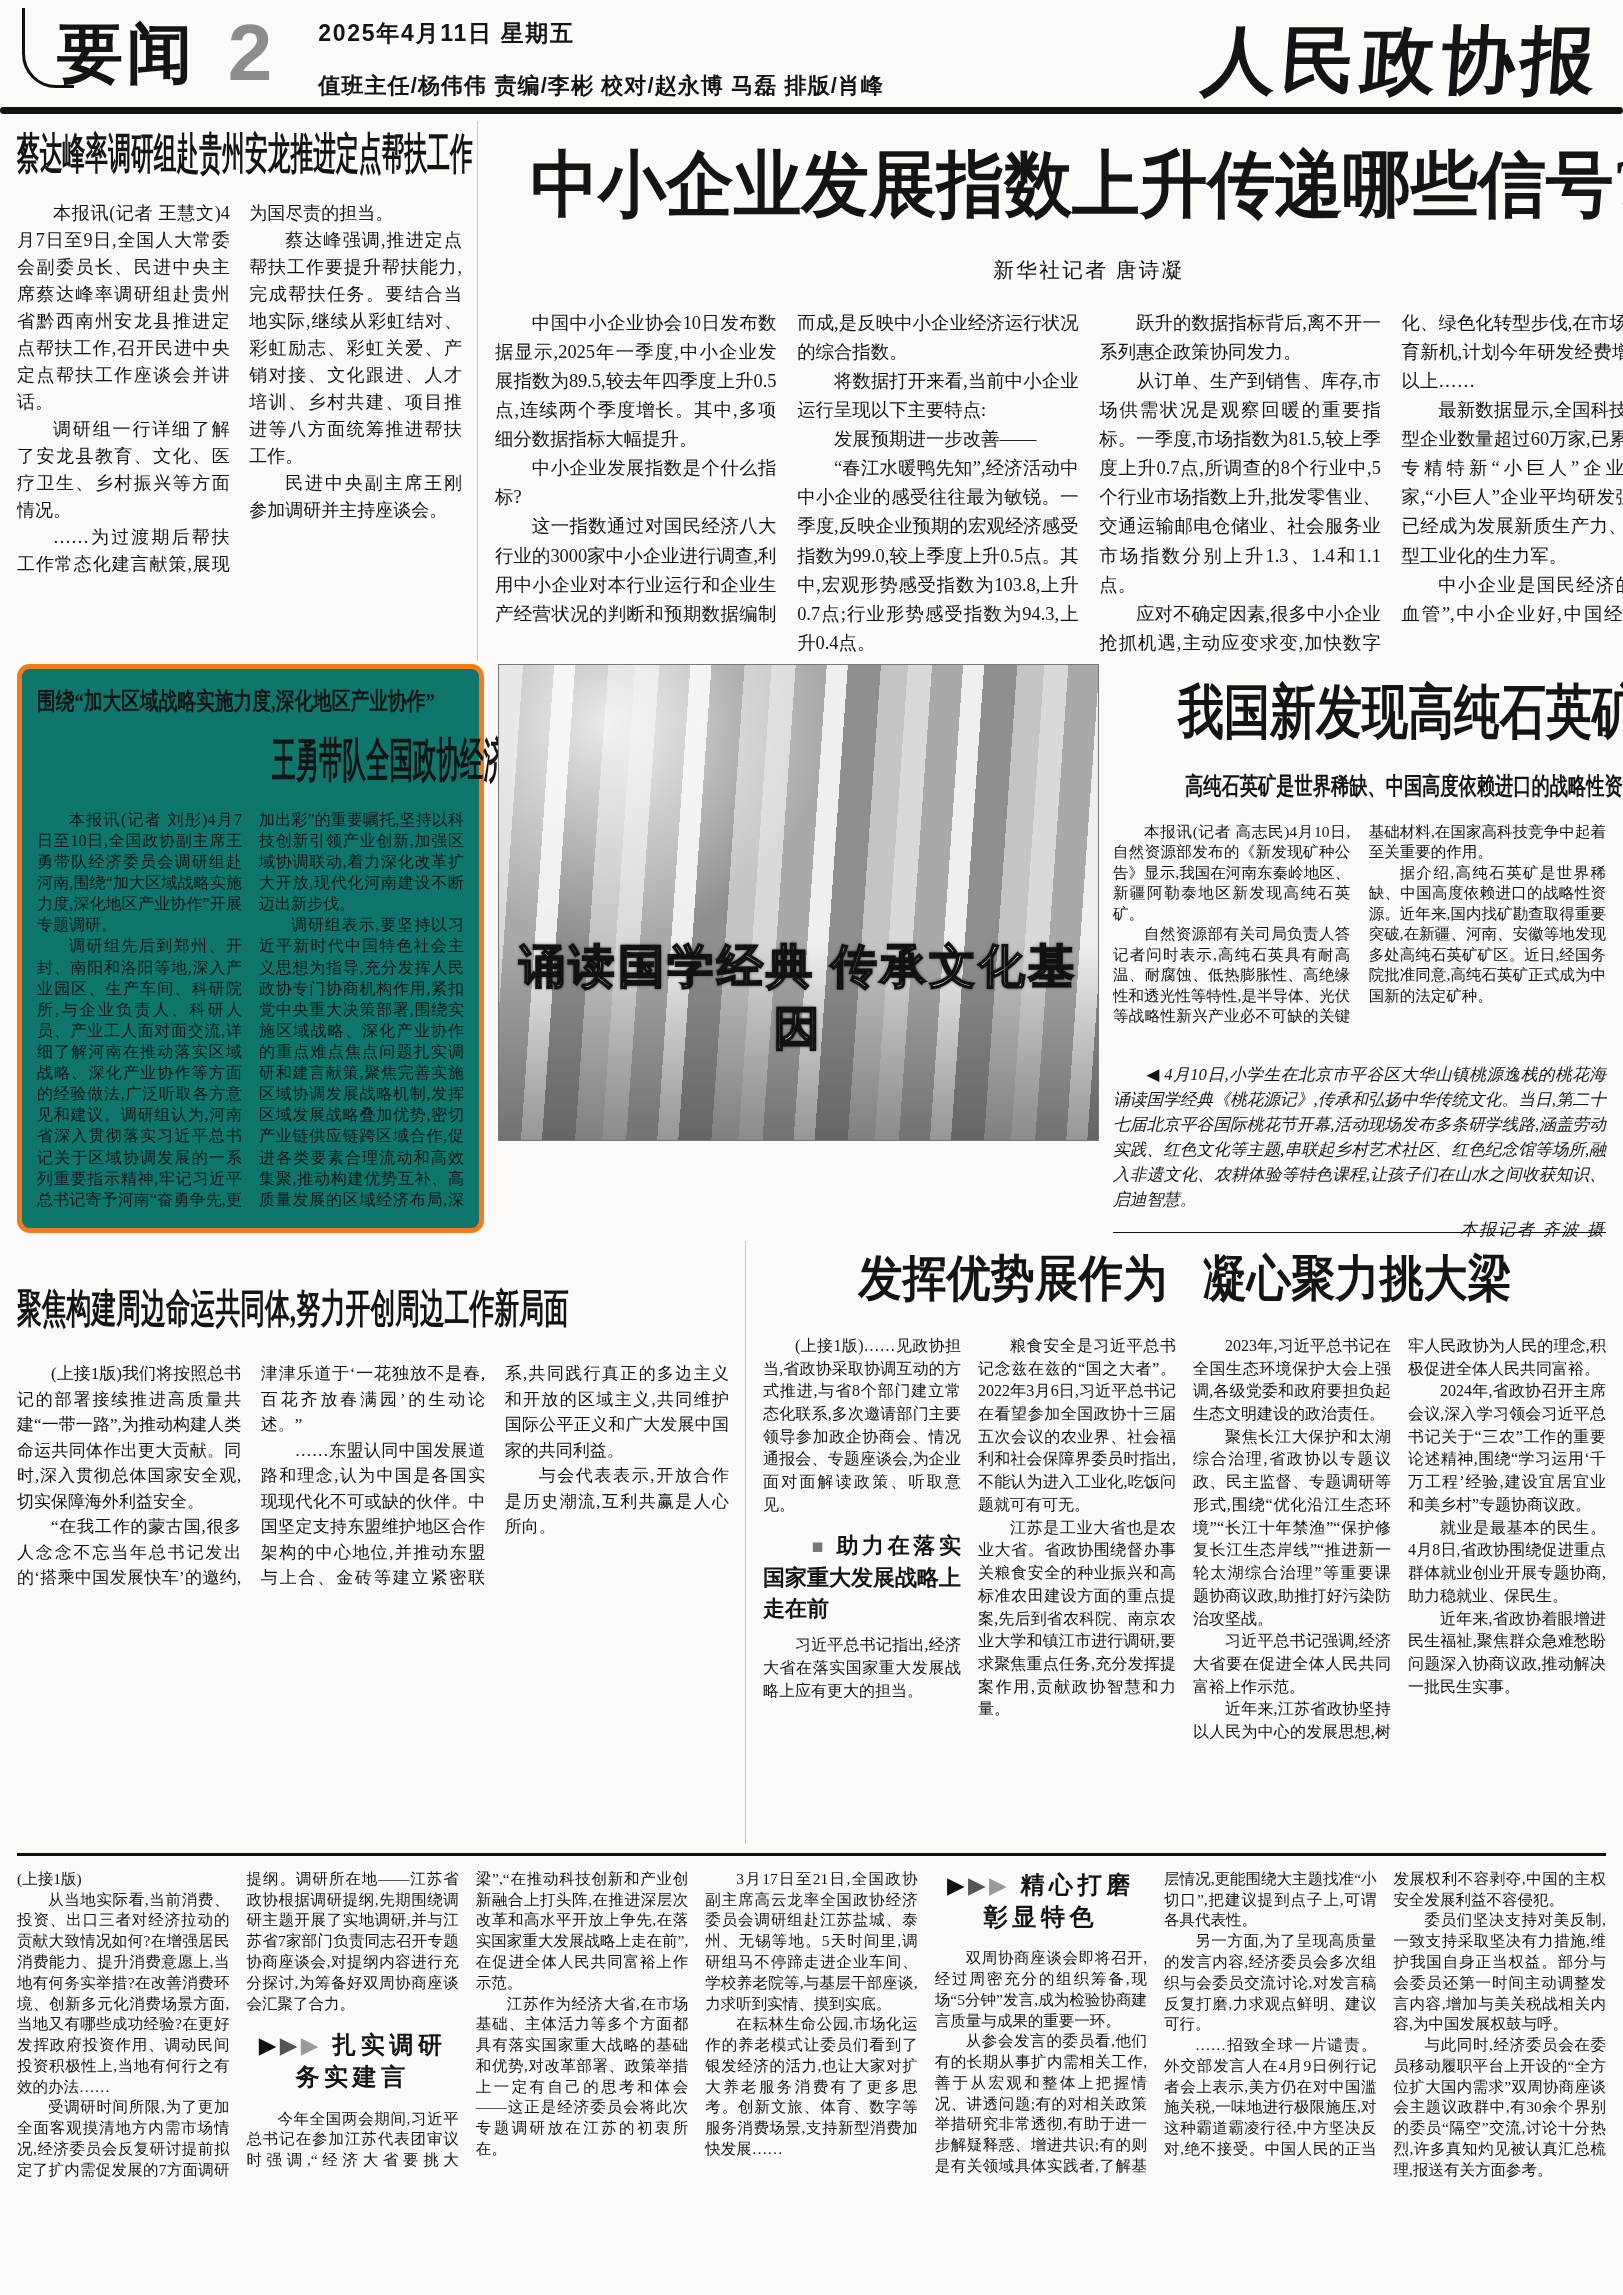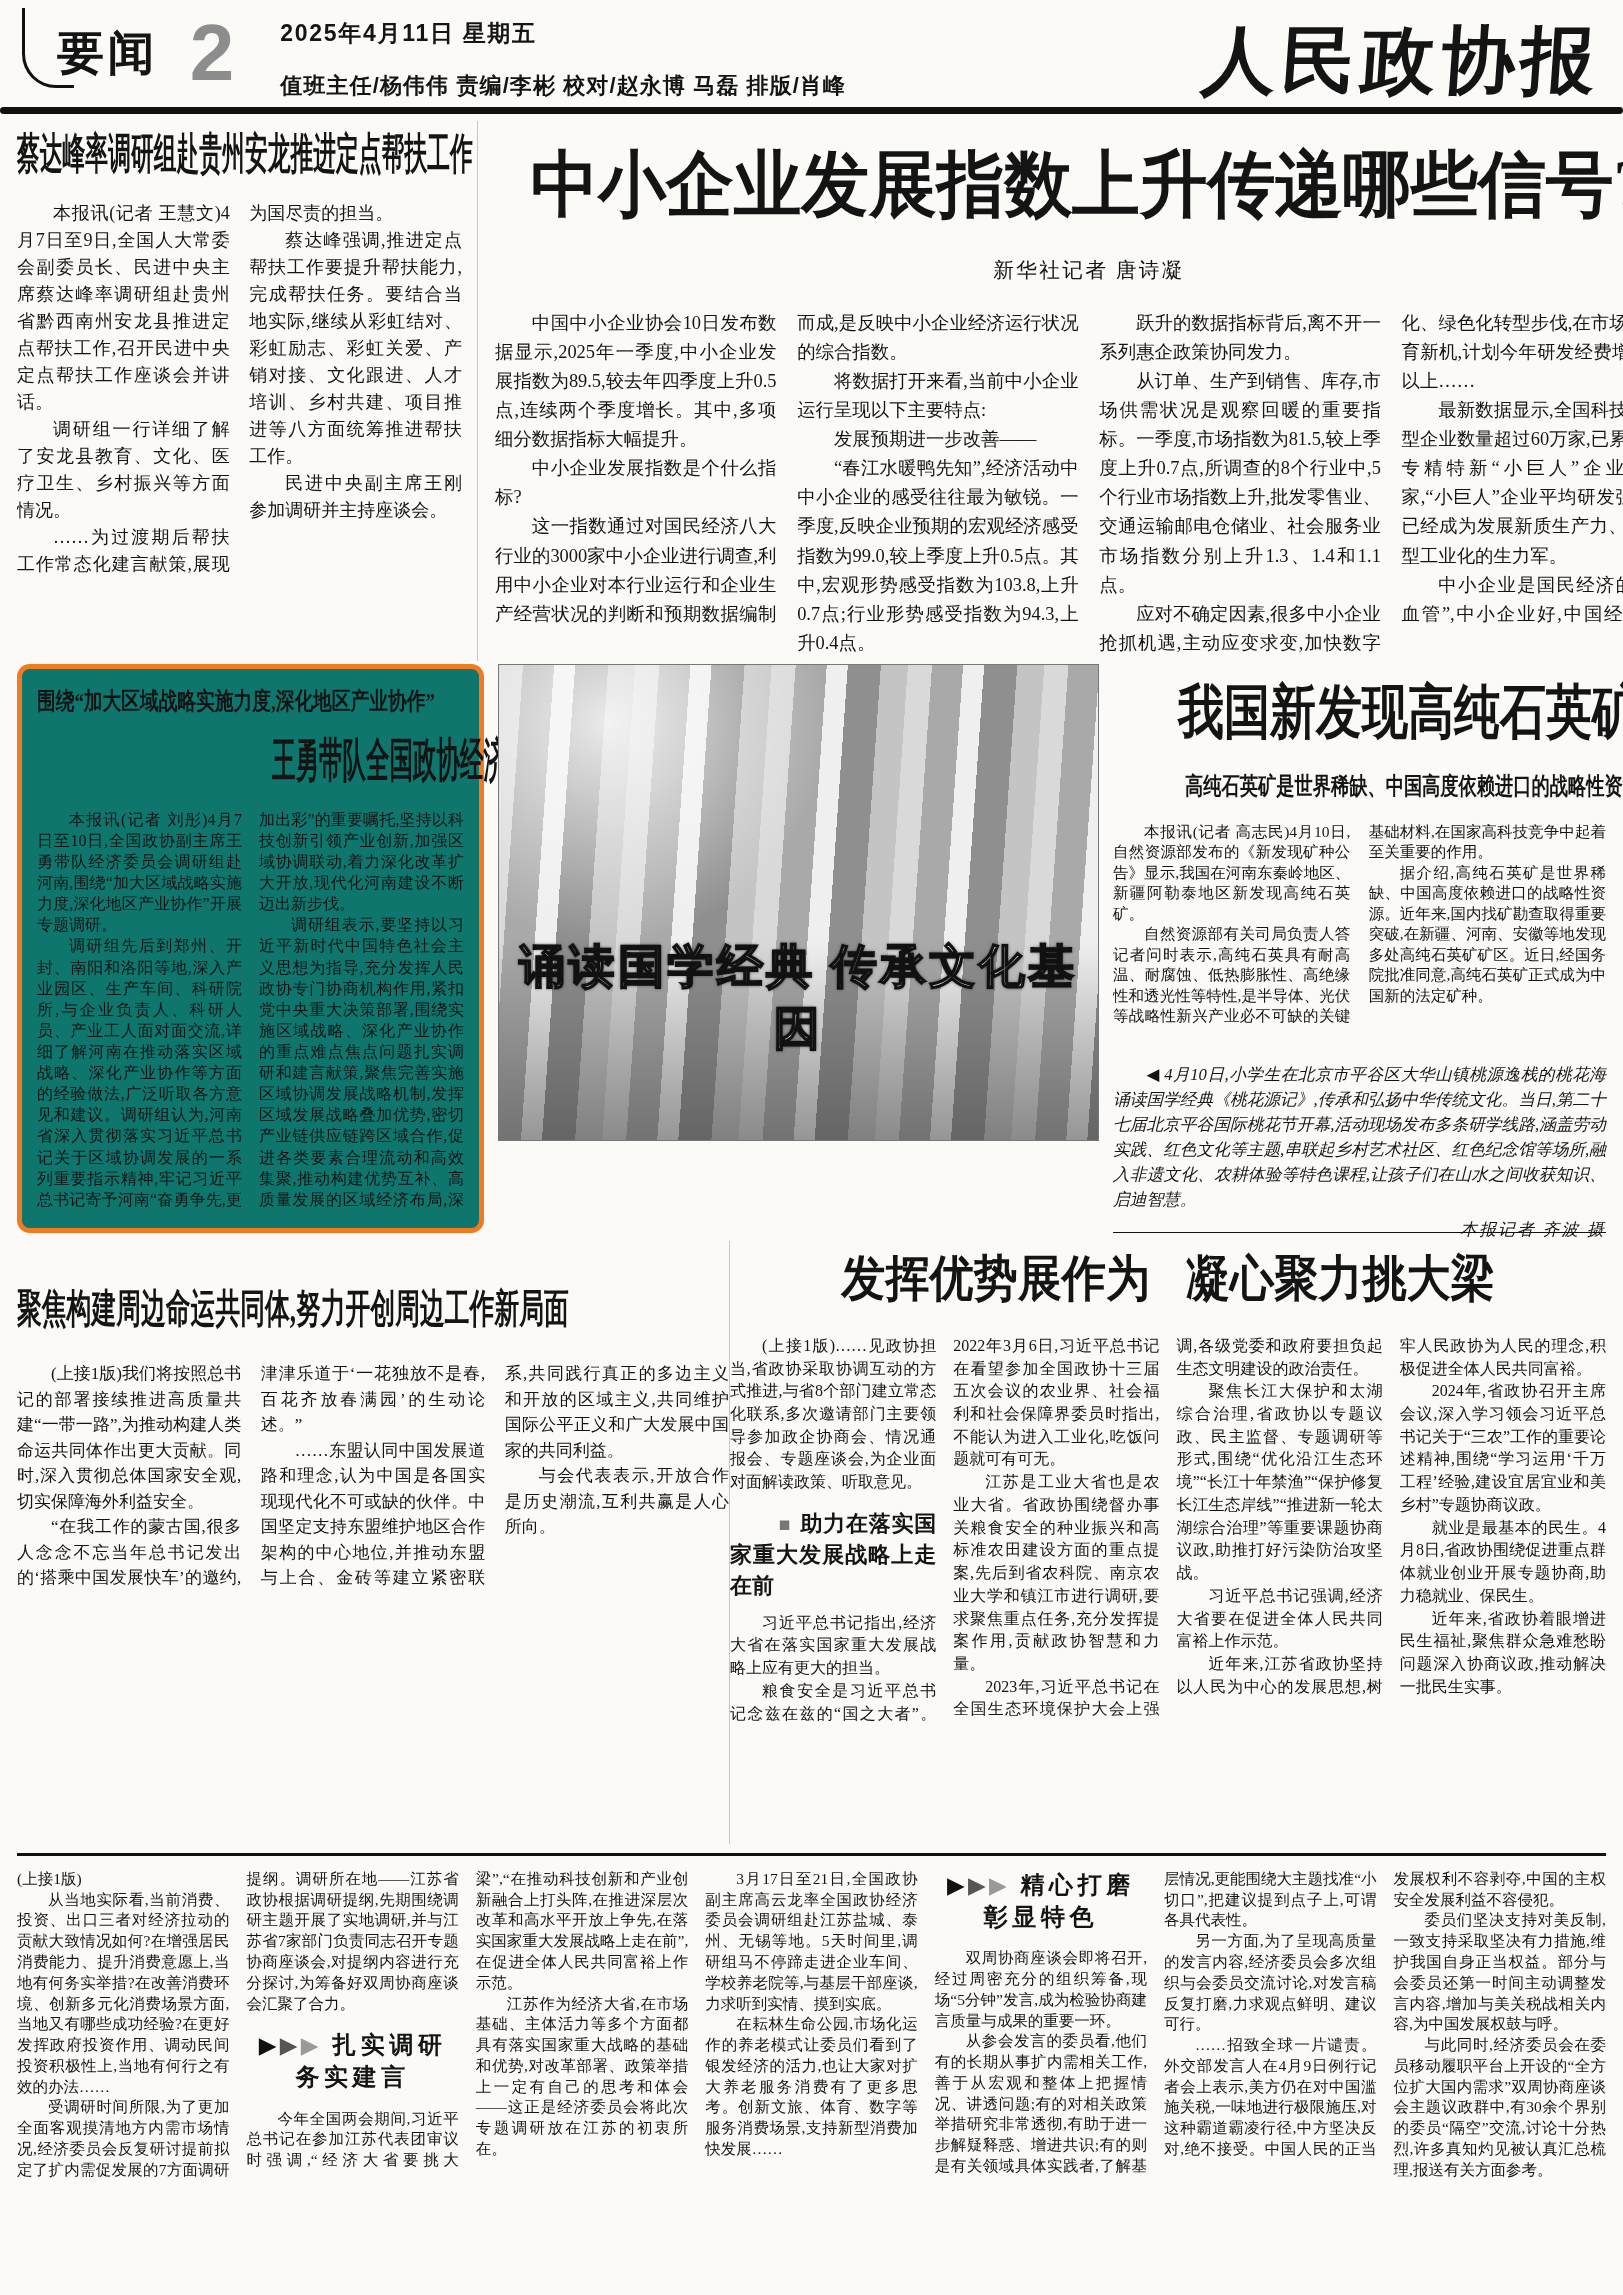--- a/index.html
+++ b/index.html
@@ -11,21 +11,21 @@
     padding:0 17px;
   }
   
   .header { position:relative; height:114px; }
   .corner-bracket {
     position:absolute; left:4.6px; top:8px; width:52px; height:80px;
     border-left:3.4px solid #111; border-bottom:3.4px solid #111;
     border-bottom-left-radius:34px;
   }
   .header-left { position:absolute; left:40px; top:10.3px; display:flex; align-items:flex-start; }
-  .section-label { font-family:"Liberation Sans","DejaVu Sans",sans-serif; font-weight:bold; font-size:47px; line-height:86px; letter-spacing:3.4px; }
+  .section-label { font-family:"Liberation Sans","DejaVu Sans",sans-serif; font-weight:bold; font-size:66px; line-height:86px; letter-spacing:3.4px; }
   .page-num { font-family:"Liberation Sans","DejaVu Sans",sans-serif; font-weight:bold; font-size:80px; line-height:86px; color:#8d8d8d; margin-left:32px; }
   .header-meta { margin-left:46px; padding-top:8px; font-family:"Liberation Sans","DejaVu Sans",sans-serif; }
   .edition-date { font-size:23px; font-weight:bold; letter-spacing:1.7px; }
   .staff-line { font-size:22px; font-weight:bold; margin-top:22px; letter-spacing:1.1px; }
   .masthead { position:absolute; right:5.7px; top:11.5px; font-size:74px; font-weight:bold; letter-spacing:5.7px; transform:skewX(-4deg); }
   .header-rule { position:absolute; left:-17px; right:-17px; bottom:0; height:6.9px; background:#111; border-radius:3.4px; }
 
   
   .band { display:flex; }
   .body-cols { text-align:justify; overflow:hidden; }
@@ -89,21 +89,21 @@
   .caption-block { margin-top:16px; font-style:italic; font-size:16.7px; line-height:1.5; text-align:justify; }
   .caption-block .cap { text-indent:2em; }
   .caption-credit { text-align:right; margin-top:4.6px; letter-spacing:2.3px; }
 
   
   .lower-band { height:603px; margin-top:8px; }
   .art-neighborhood { width:712px; padding-top:40px; }
   .art-neighborhood h3 { font-size:40px; margin-bottom:25px; }
   .art-neighborhood h3 .cond { transform:scaleX(.62); transform-origin:left center; }
   .art-neighborhood .body-cols { column-count:3; column-gap:19.5px; font-size:17px; line-height:1.5; height:506px; }
-  .art-jiangsu { flex:1; border-left:0.6px solid #c9c7c2; }
+  .art-jiangsu { flex:1; border-left:0.6px solid #c9c7c2; margin-left:16px; padding-left:17px; }
   .art-jiangsu h3 { text-align:center; font-size:49px; margin:4.6px 0 23px 0; }
   .art-jiangsu h3 .cond { transform:scaleX(.9); transform-origin:center; }
   .art-jiangsu .hl-gap { display:inline-block; width:40px; }
   .art-jiangsu .body-cols { column-count:4; column-gap:17px; font-size:16px; line-height:1.42; height:506px; }
 
   .big-rule { height:2.9px; background:#111; margin:9.2px 0 12.6px 0; }
 
   
   .bottom-band { display:block; }
   .art-bottom .body-cols { column-count:7; column-gap:17px; font-size:15.5px; line-height:1.34; height:419px; }

